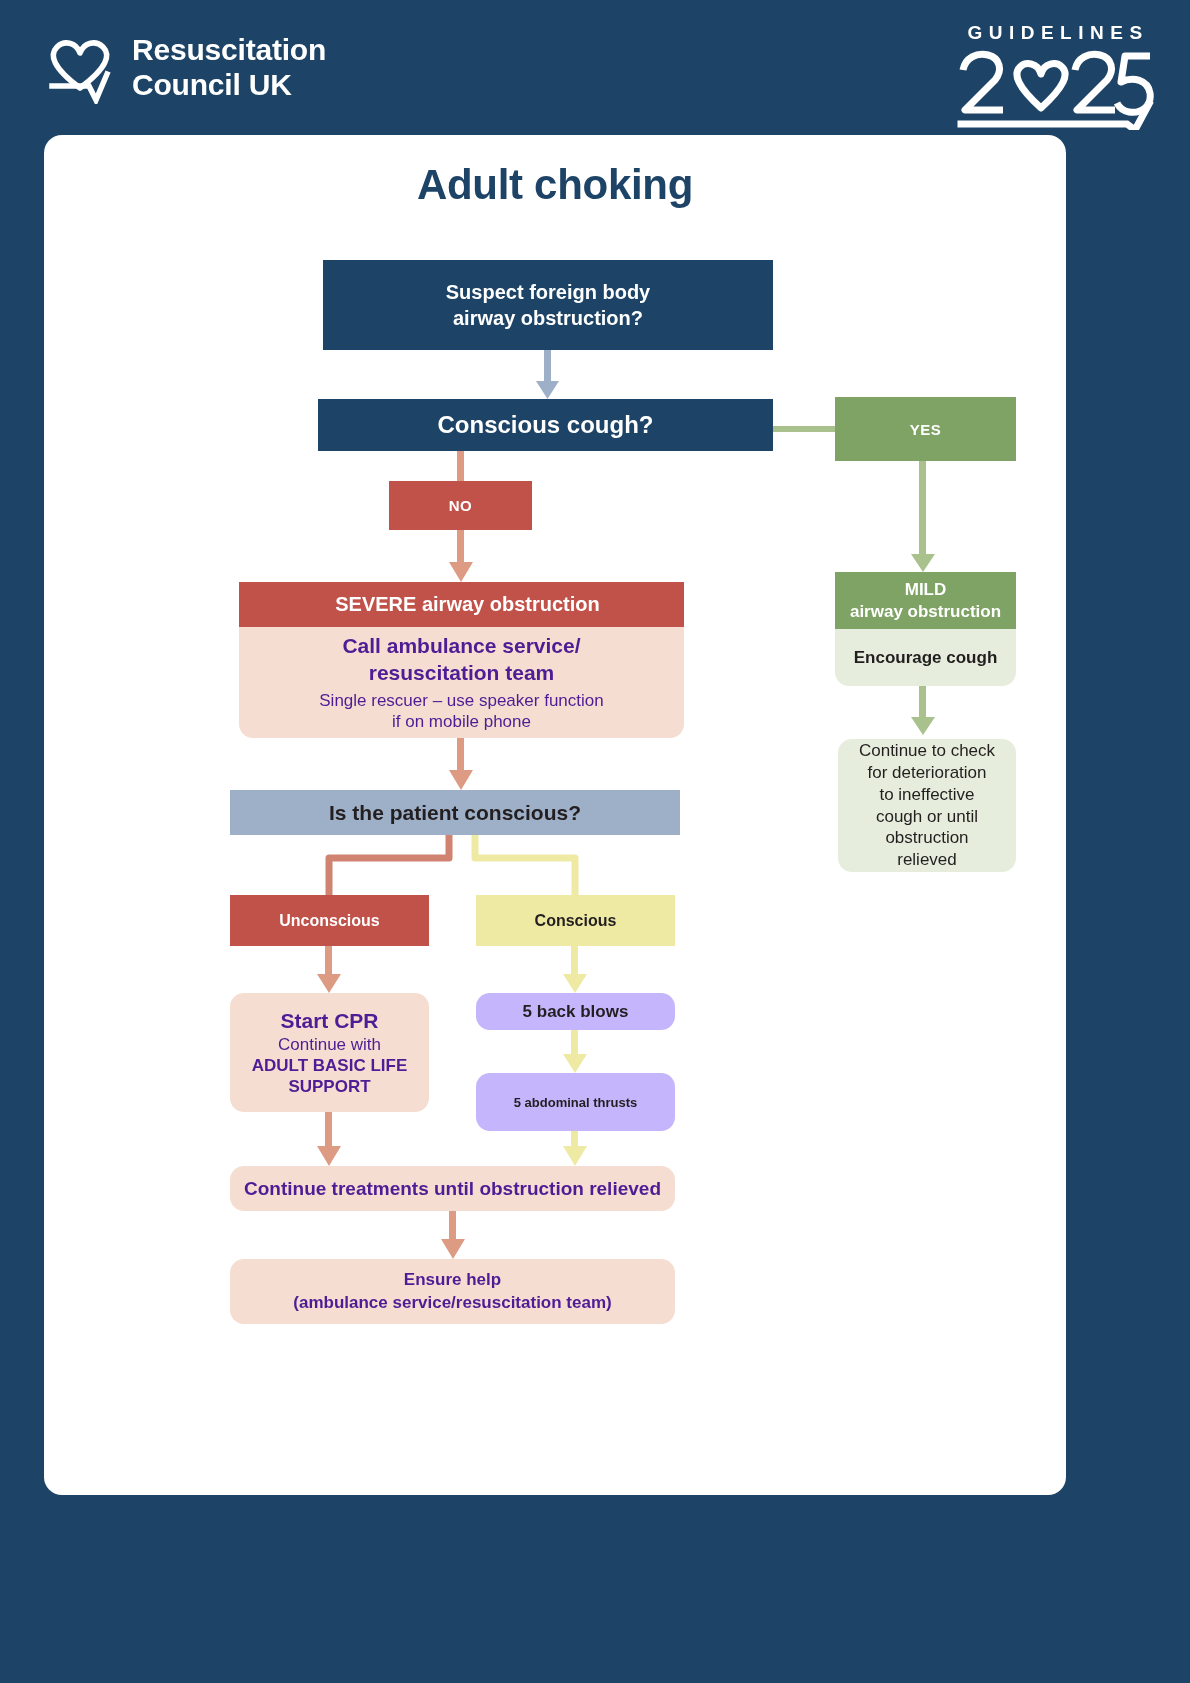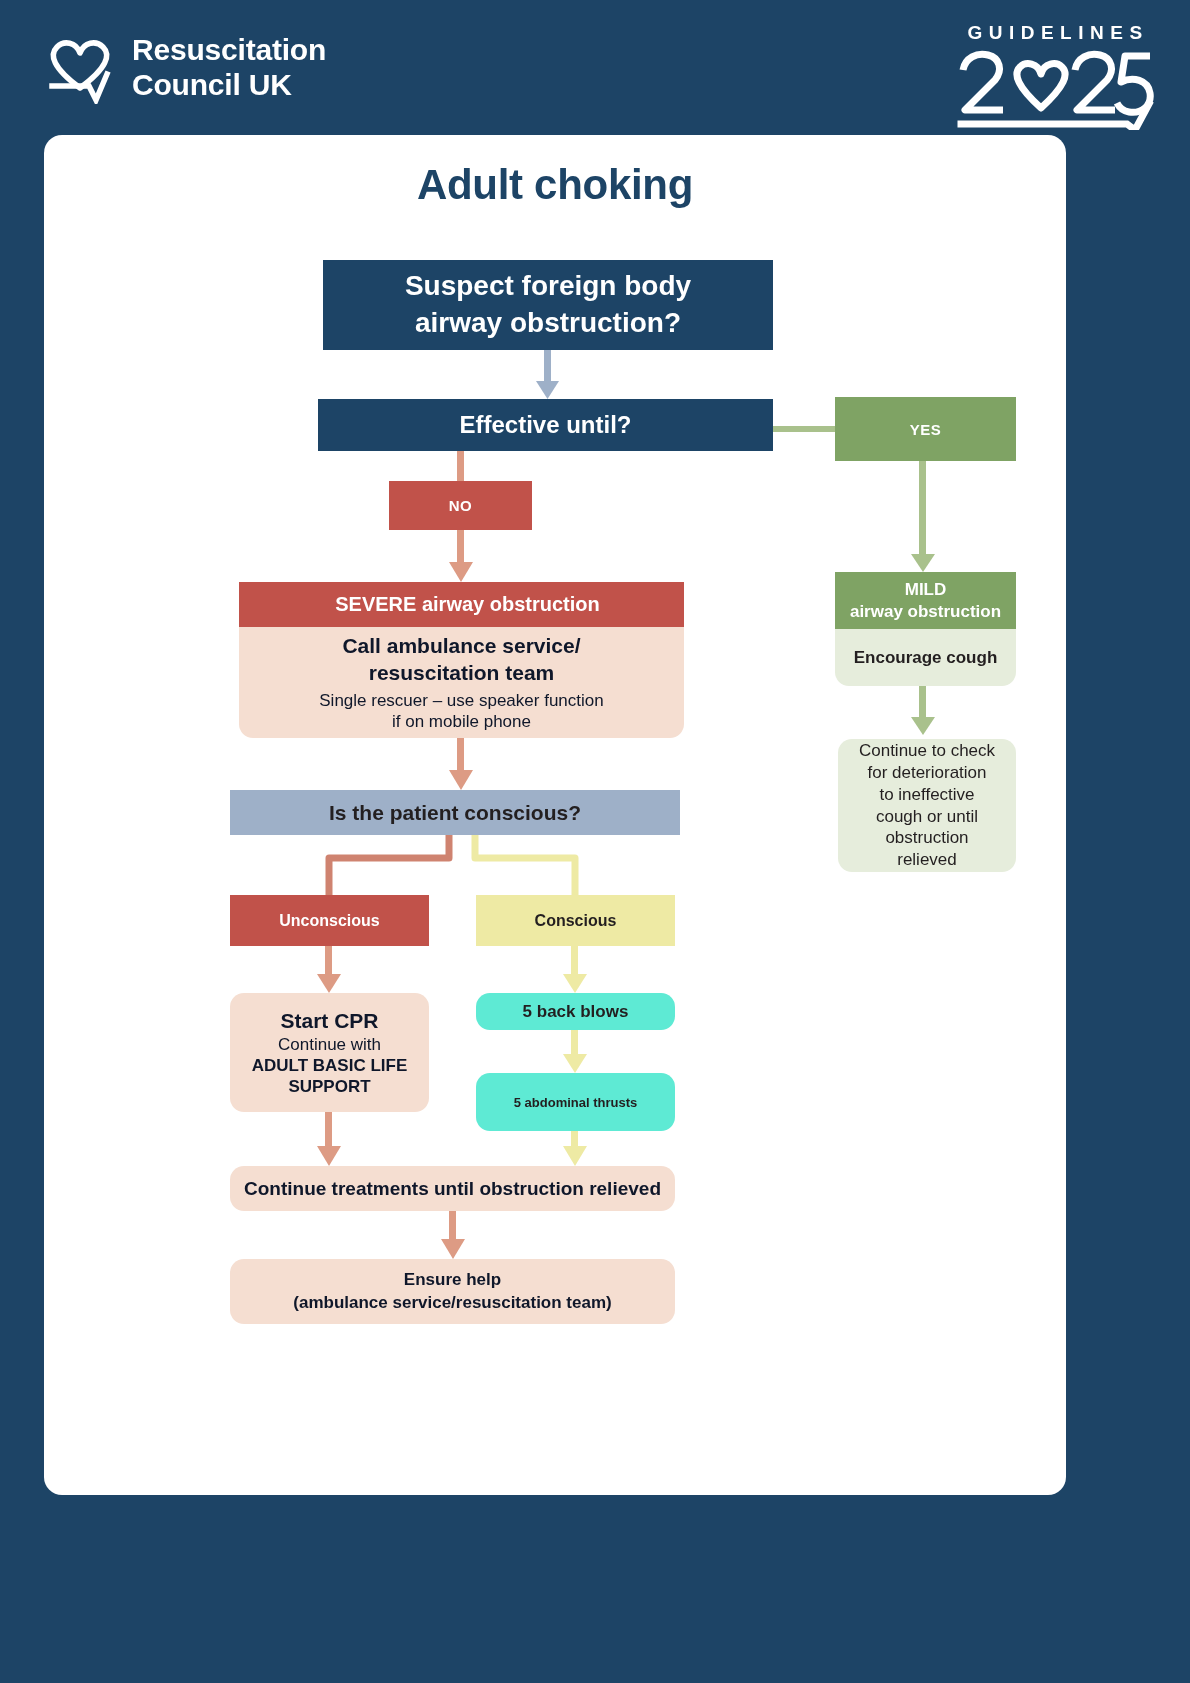--- a/index.html
+++ b/index.html
@@ -45,23 +45,23 @@
 
   
   .node { position: absolute; display: flex; flex-direction: column;
           align-items: center; justify-content: center; text-align: center; }
 
   .hdr-navy   { background: #1d4466; color: #ffffff; }
   .hdr-red    { background: #c1524a; color: #ffffff; }
   .hdr-green  { background: #7fa364; color: #ffffff; }
   .hdr-blue   { background: #9eb0c8; color: #231f20; }
   .hdr-yellow { background: #eeeaa4; color: #231f20; }
-  .body-peach { background: #f5ded1; color: #0f172a; }
+  .body-peach { background: #f5ded1; color: #4c1d95; }
   .body-green { background: #e6eddc; color: #231f20; }
-  .body-yellow{ background: #5eead4; color: #231f20; }
+  .body-yellow{ background: #c4b5fd; color: #231f20; }
 
   .b  { font-weight: bold; }
   .r  { font-weight: normal; }
 
   .rounded-bottom { border-radius: 0 0 14px 14px; }
   .rounded-all    { border-radius: 14px; }
 
   
   .conn { position: absolute; }
   svg.conn { overflow: visible; }
@@ -170,27 +170,27 @@
         <rect x="527" y="985" width="7" height="28" fill="#eeeaa4"></rect>
         <polygon points="519,1011 543,1011 531,1031" fill="#eeeaa4"></polygon>
       </g>
 
       <g>
         <rect x="405" y="1076" width="7" height="30" fill="#dd9b84"></rect>
         <polygon points="397,1104 421,1104 409,1124" fill="#dd9b84"></polygon>
       </g>
     </svg>
 
-    <div class="node hdr-navy" style="left:279px; top:125px; width:450px; height:90px; font-size:28px; font-weight:bold; line-height:1.32; white-space:pre-line;">
+    <div class="node hdr-navy" style="left:279px; top:125px; width:450px; height:90px; font-size:20px; font-weight:bold; line-height:1.32; white-space:pre-line;">
       <span>Suspect foreign body
 airway obstruction?</span>
     </div>
 
     <div class="node hdr-navy" style="left:274px; top:264px; width:455px; height:52px; font-size:24px; font-weight:bold;">
-      <span>Effective until?</span>
+      <span>Conscious cough?</span>
     </div>
 
     <div class="node hdr-green" style="left:791px; top:262px; width:181px; height:64px; font-size:15px; font-weight:bold; letter-spacing:0.5px;">
       <span>YES</span>
     </div>
 
     <div class="node hdr-red" style="left:345px; top:346px; width:143px; height:49px; font-size:15px; font-weight:bold; letter-spacing:0.5px;">
       <span>NO</span>
     </div>
 

